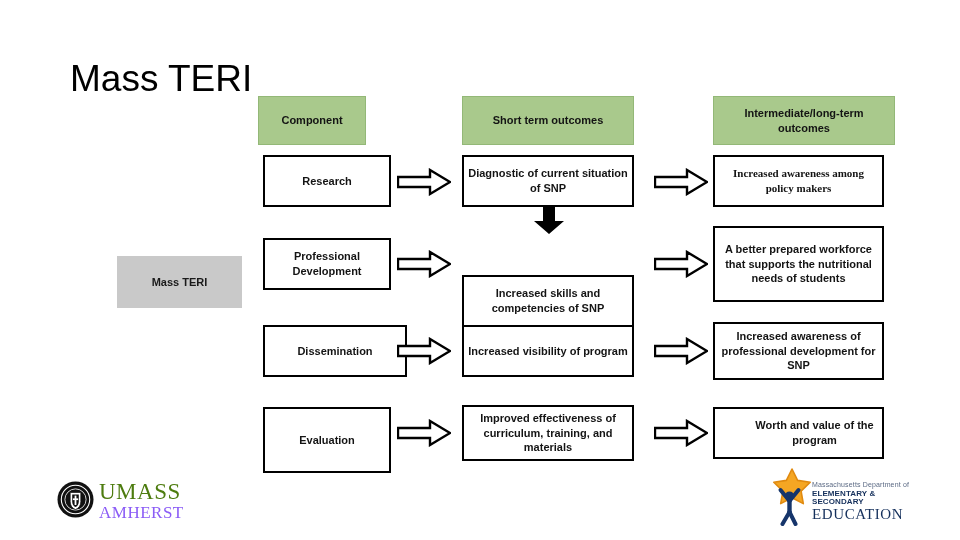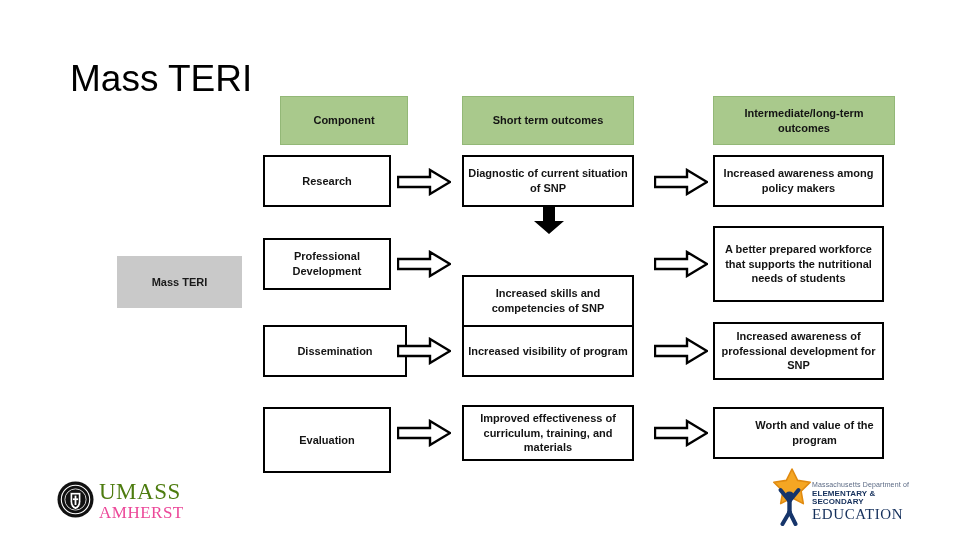--- a/index.html
+++ b/index.html
@@ -80,21 +80,21 @@
   }
 
   
   .r1 { top: 155px; height: 52px; }
   .r2 { top: 238px; height: 52px; }
   .r3 { top: 325px; height: 52px; }
   .r4 { top: 407px; height: 66px; }
   
   #c3r2 { top: 226px; height: 76px; }
   #c3r3 { top: 322px; height: 58px; }
-  #c3r1 { top: 155px; height: 52px; }
+  #c3r1 { top: 155px; height: 52px; font-family: Liberation Serif, serif; }
   #c3r4 { top: 407px; height: 52px; }
   #c2r4 { top: 405px; height: 56px; }
 
   
   .arrow-right {
     position: absolute;
     width: 54px;
     height: 28px;
   }
   .arrow-right svg { display: block; width: 54px; height: 28px; }
@@ -141,21 +141,21 @@
   #umass-top {
     display: block;
     font-size: 23px;
     letter-spacing: 0.5px;
     color: #4d7c0f;
   }
   #umass-bottom {
     display: block;
     font-size: 17px;
     letter-spacing: 0.5px;
-    color: #ec4899;
+    color: #8b5cf6;
     margin-top: 1px;
   }
 
   
   #dese-logo {
     position: absolute;
     left: 768px;
     top: 468px;
     width: 152px;
     height: 60px;
@@ -199,21 +199,21 @@
     letter-spacing: 0.6px;
   }
 </style>
 </head>
 <body>
 
 <div id="slide-title">Mass TERI</div>
 
 <div id="program-chip">Mass TERI</div>
 
-<div class="hdr-cell" id="hdr-1" style="left:280px;width:128px;text-align:right;">Component</div>
+<div class="hdr-cell" id="hdr-1" style="left:258px;width:108px;text-align:right;">Component</div>
 <div class="hdr-cell" id="hdr-2" style="left:462px;width:172px;">Short term outcomes</div>
 <div class="hdr-cell" id="hdr-3" style="left:713px;width:182px;">Intermediate/long-term outcomes</div>
 
 <div class="cell r1" style="left:263px;width:128px;">Research</div>
 <div class="cell r2" style="left:263px;width:128px;">Professional Development</div>
 <div class="cell r3" style="left:263px;width:144px;">Dissemination</div>
 <div class="cell r4" style="left:263px;width:128px;">Evaluation</div>
 
 <div class="cell r1" style="left:462px;width:172px;">Diagnostic of current situation of SNP</div>
 <div class="cell r2" style="left:462px;width:172px;margin-top:37px;">Increased skills and competencies of SNP</div>

